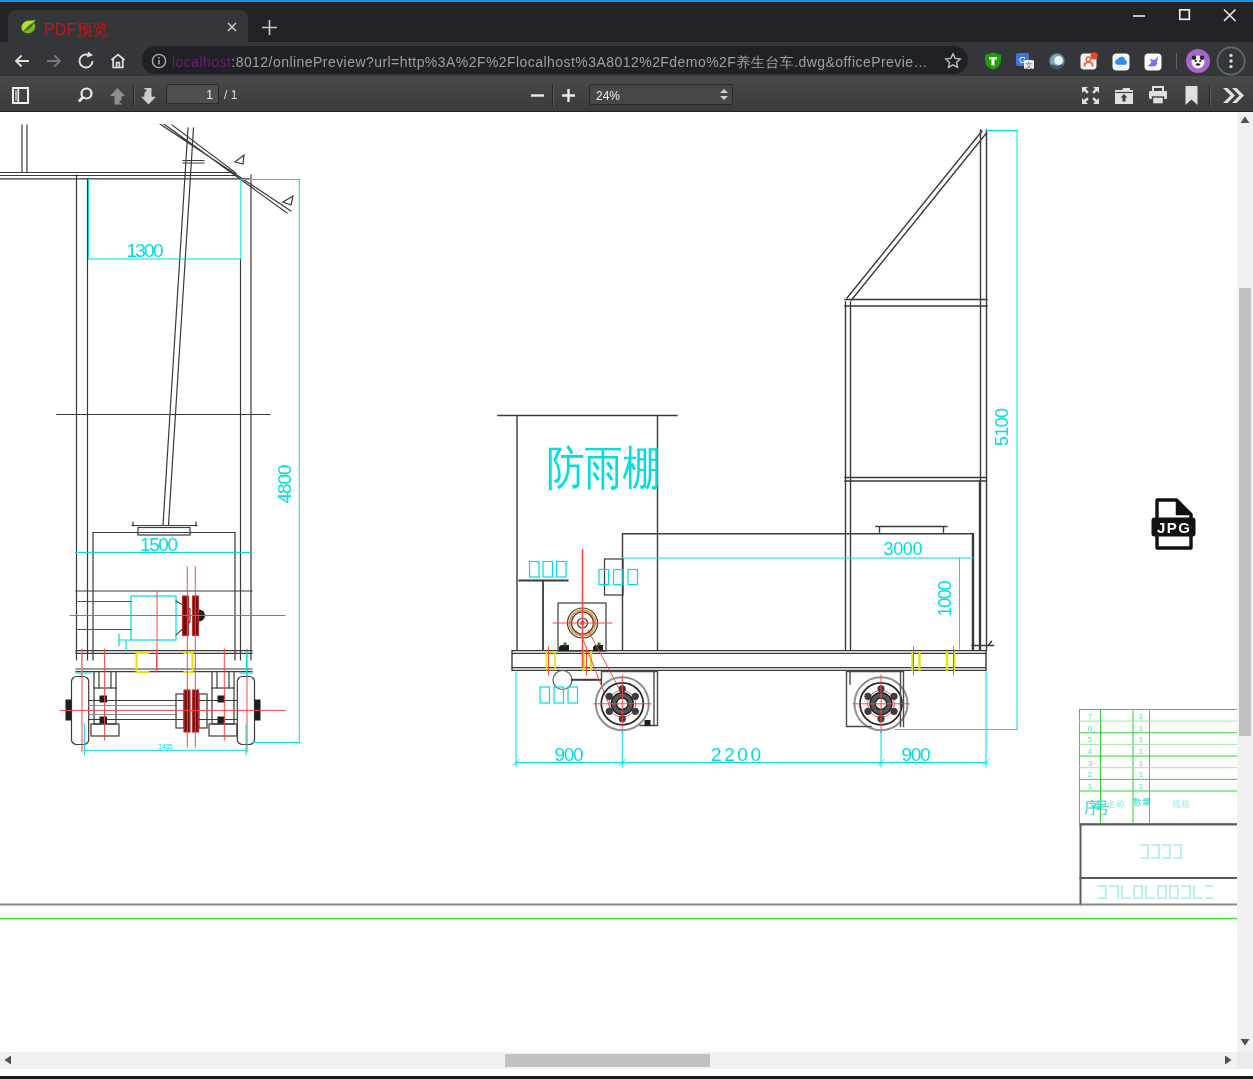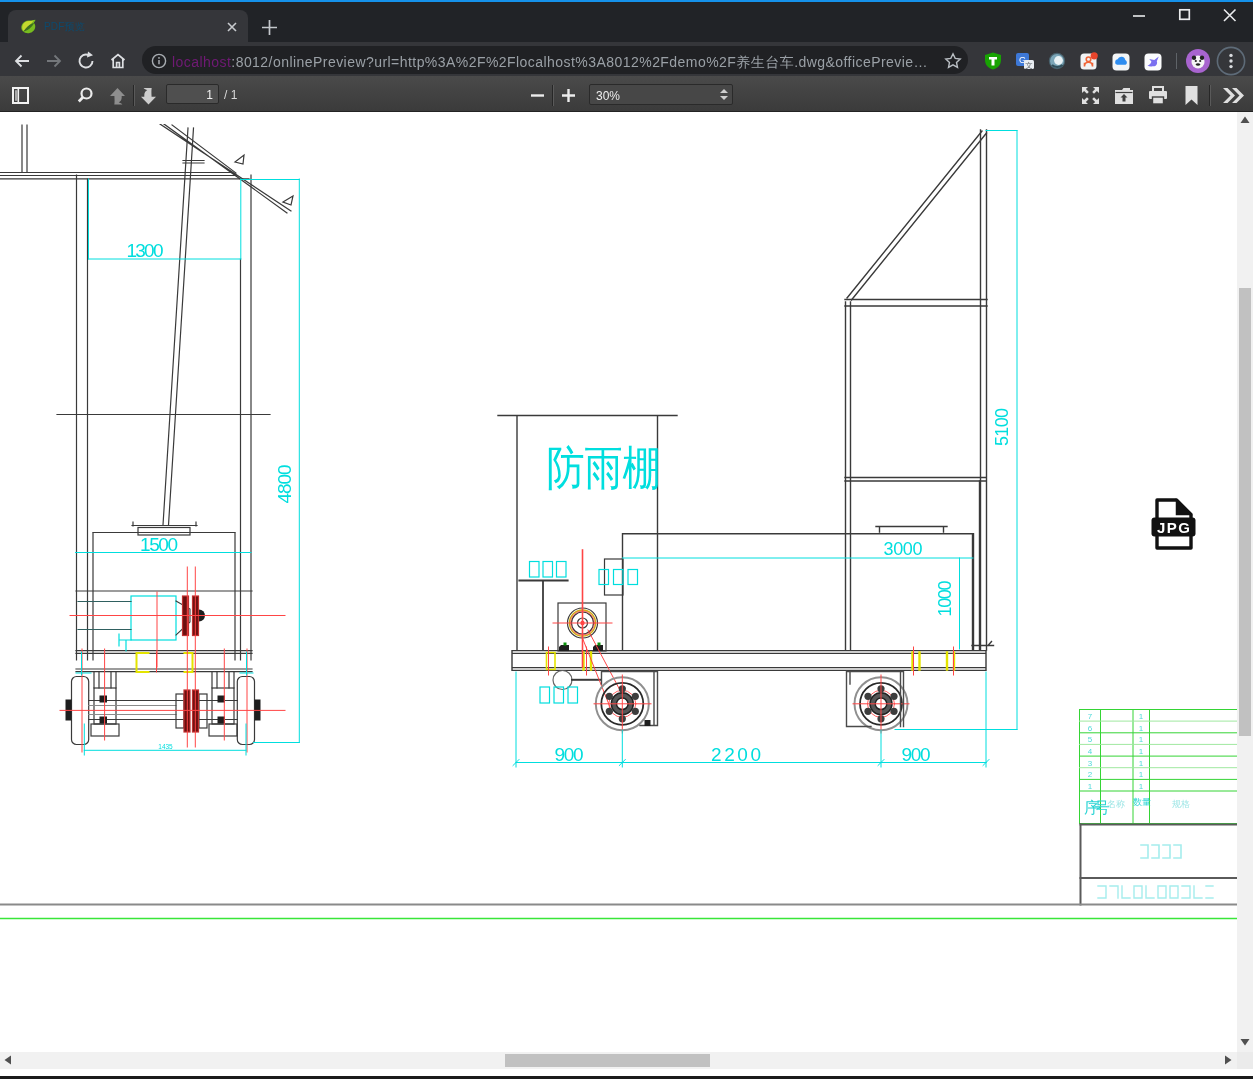--- a/index.html
+++ b/index.html
@@ -3,21 +3,21 @@
 <meta charset="utf-8">
 <style>
 html,body{margin:0;padding:0;}
 body{width:1253px;height:1079px;overflow:hidden;position:relative;background:#fff;
  font-family:"Liberation Sans", sans-serif;}
 .abs{position:absolute;}
 
 #blueline{left:0;top:0;width:1253px;height:2px;background:#1591ea;}
 #tabstrip{left:0;top:2px;width:1253px;height:40px;background:#212327;}
 #tab{left:8px;top:10px;width:240px;height:32px;background:#35363a;border-radius:8px 8px 0 0;}
-#tabtitle{left:44px;top:20px;font-size:10px;color:#0c4a6e;letter-spacing:.2px;}
+#tabtitle{left:44px;top:20px;font-size:16px;color:#b91c1c;letter-spacing:.2px;}
 #toolbar{left:0;top:42px;width:1253px;height:34px;background:#35363a;}
 #urlpill{left:142px;top:46px;width:826px;height:28px;background:#202124;border-radius:14px;}
 #urltext{left:172px;top:54px;font-size:14px;letter-spacing:0.45px;color:#9aa0a6;white-space:nowrap;}
 #urltext b{color:#701a75;font-weight:normal;}
 
 #pdfbar{left:0;top:76px;width:1253px;height:36px;background:linear-gradient(#4a4a4a,#3b3b3b);border-bottom:1px solid #232323;box-sizing:border-box;}
 #pageinput{left:166px;top:84px;width:53px;height:20px;background:#4f4f4f;border:1px solid #2a2a2a;border-radius:2px;box-sizing:border-box;}
 #pagenum{left:166px;top:88px;width:47px;text-align:right;font-size:12px;color:#f0f0f0;}
 #pagecount{left:224px;top:88px;font-size:12px;color:#d8d8d8;}
 #zoomsel{left:589px;top:84px;width:144px;height:21px;background:#474747;border:1px solid #2a2a2a;border-radius:2px;box-sizing:border-box;}
@@ -152,21 +152,21 @@
 <div class="abs" id="pagenum">1</div>
 <div class="abs" id="pagecount">/ 1</div>
 <svg class="abs" style="left:529px;top:87px" width="17" height="17" viewBox="0 0 17 17">
     <path d="M2 8.5 H15" stroke="#ececec" stroke-width="2.4"></path>
   </svg>
 <div class="abs tsep" style="left:552px;top:85px;height:21px;"></div>
 <svg class="abs" style="left:560px;top:87px" width="17" height="17" viewBox="0 0 17 17">
     <path d="M2 8.5 H15 M8.5 2 V15" stroke="#ececec" stroke-width="2.4"></path>
   </svg>
 <div class="abs" id="zoomsel"></div>
-<div class="abs" id="zoomtext">30%</div>
+<div class="abs" id="zoomtext">24%</div>
 <svg class="abs" style="left:718px;top:88px" width="12" height="13" viewBox="0 0 12 13">
     <path d="M6 1 L10 5 H2 Z M6 12 L2 8 H10 Z" fill="#cfcfcf"></path>
   </svg>
 <svg class="abs" style="left:1081px;top:86px" width="19" height="19" viewBox="0 0 19 19">
     <g fill="#e0e0e0">
       <path d="M1 1 H7 L4.9 3.1 L7.8 6 L6 7.8 L3.1 4.9 L1 7 Z"></path>
       <path d="M18 1 V7 L15.9 4.9 L13 7.8 L11.2 6 L14.1 3.1 L12 1 Z"></path>
       <path d="M1 18 V12 L3.1 14.1 L6 11.2 L7.8 13 L4.9 15.9 L7 18 Z"></path>
       <path d="M18 18 H12 L14.1 15.9 L11.2 13 L13 11.2 L15.9 14.1 L18 12 Z"></path>
     </g>

